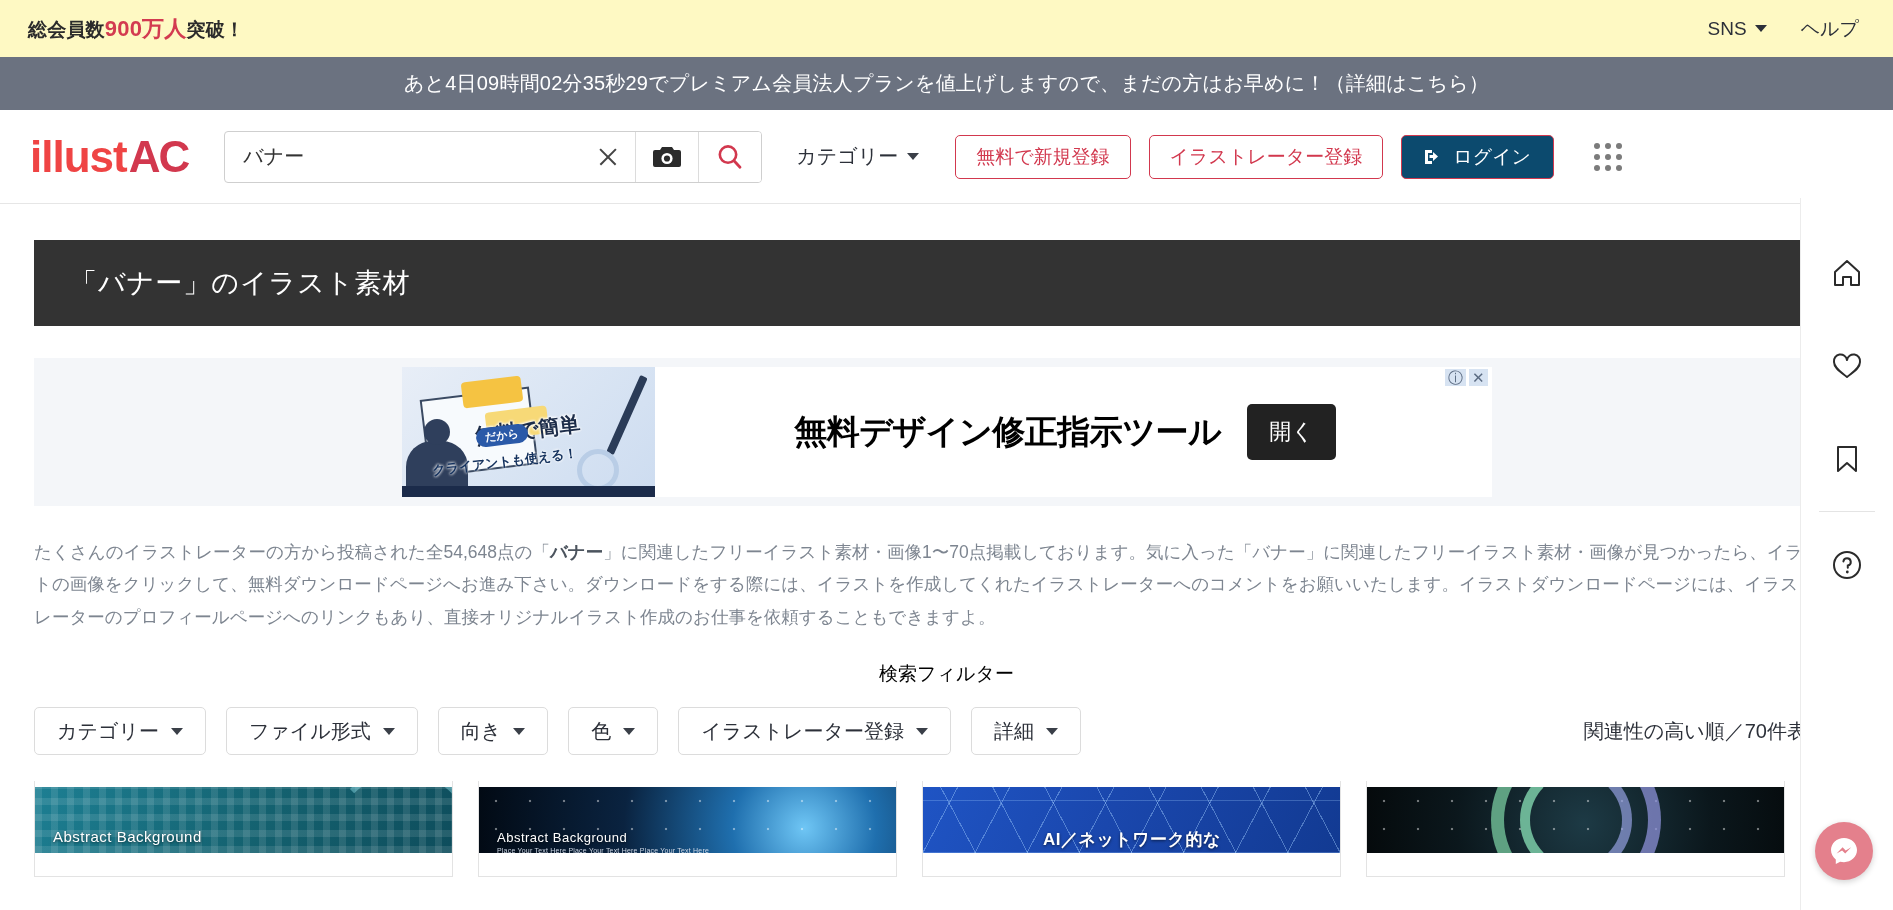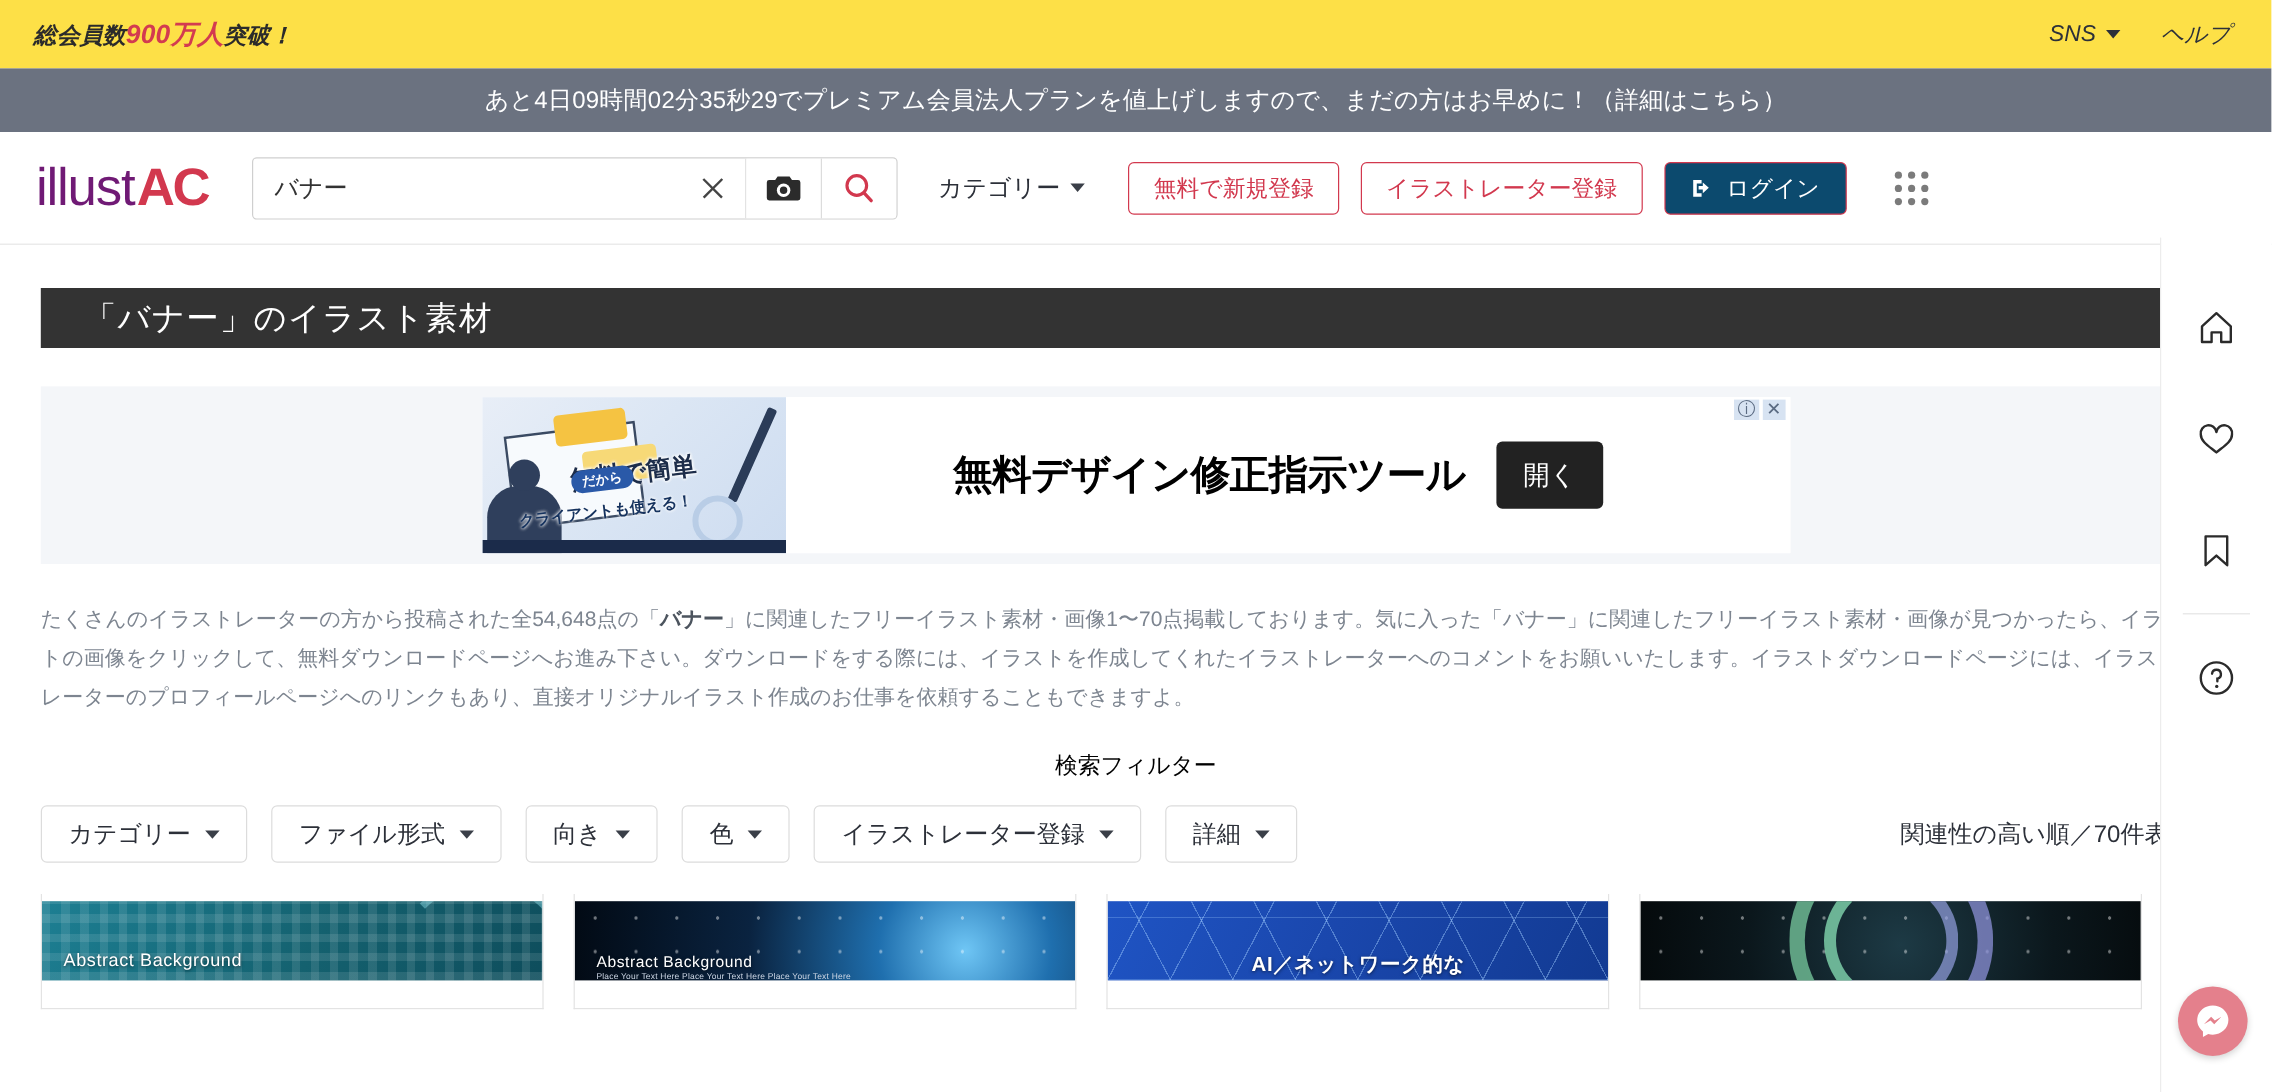--- a/index.html
+++ b/index.html
@@ -10,22 +10,21 @@
     font-family: "Liberation Sans", "DejaVu Sans", sans-serif;
     color: #333;
   }
   .page { position: relative; width: 1893px; height: 910px; background:#fff; }
 
   
   .utility-bar {
     height: 57px;
     display: flex; align-items: center;
     padding: 0 34px 0 28px;
-    background: #fde047;
-    font-style: italic;
+    background: #fef9c3;
   }
   .member-count {
     font-size: 19px; font-weight: bold; color: #2b2b2b; letter-spacing: .2px;
   }
   .member-count .hl { color: #d33b50; font-size: 22px; }
   .utility-right { margin-left: auto; display: flex; align-items: center; gap: 34px; }
   .util-link {
     font-size: 19px; color: #2c3039; display: flex; align-items: center; gap: 8px;
     cursor: pointer;
   }
@@ -41,21 +40,21 @@
 
   
   .header {
     height: 94px; background:#fff;
     display:flex; align-items:center;
     padding: 0 28px 0 30px;
     border-bottom: 1px solid #e6e6e6;
     gap: 0;
   }
   .logo { display:flex; align-items:baseline; font-size:44px; font-weight:bold; letter-spacing:-1px; user-select:none; cursor:pointer;}
-  .logo .illust { color:#701a75; font-weight:normal; }
+  .logo .illust { color:#ef4444; font-weight:bold; }
   .logo .ac { color:#d2384e; font-weight:bold; letter-spacing:-2px; margin-left:2px; }
 
   .searchbar {
     display:flex; align-items:center; height:52px; margin-left:36px;
     border:1px solid #cfcfcf; border-radius:4px; overflow:hidden; background:#fff;
   }
   .search-input-wrap { width:410px; height:100%; display:flex; align-items:center; padding:0 14px 0 18px; }
   .search-input-wrap input {
     border:none; outline:none; font-size:20px; color:#333; width:100%;
     font-family:"Liberation Sans","DejaVu Sans",sans-serif; background:transparent;
@@ -79,21 +78,21 @@
   .btn-outline { border:1px solid #d2384e; color:#d2384e; background:#fff; padding:0 20px; }
   .btn-primary { background:#0c4a6e; color:#fff; border:1px solid #d2384e; padding:0 22px; }
   .hdr-btns { margin-left:36px; display:flex; align-items:center; gap:18px; }
   .apps-grid { margin-left:22px; display:grid; grid-template-columns:repeat(3,6px); grid-template-rows:repeat(3,6px); gap:5px; cursor:pointer; }
   .apps-grid i { display:block; width:6px; height:6px; border-radius:50%; background:#7b7b7b; }
 
   
   .content { padding: 0 34px 0 34px; }
   .title-bar {
     margin-top: 36px;
-    height: 50px; background:#333333; display:flex; align-items:center;
+    height: 86px; background:#333333; display:flex; align-items:center;
     padding-left: 36px;
   }
   .title-bar h1 { color:#fff; font-size:27px; font-weight:normal; letter-spacing:1px; }
 
   .ad-wrap {
     margin-top: 32px; height:148px; background:#f4f6f9;
     display:flex; align-items:center; justify-content:center; position:relative;
   }
   .ad {
     width:1090px; height:130px; display:flex; align-items:stretch; position:relative;

